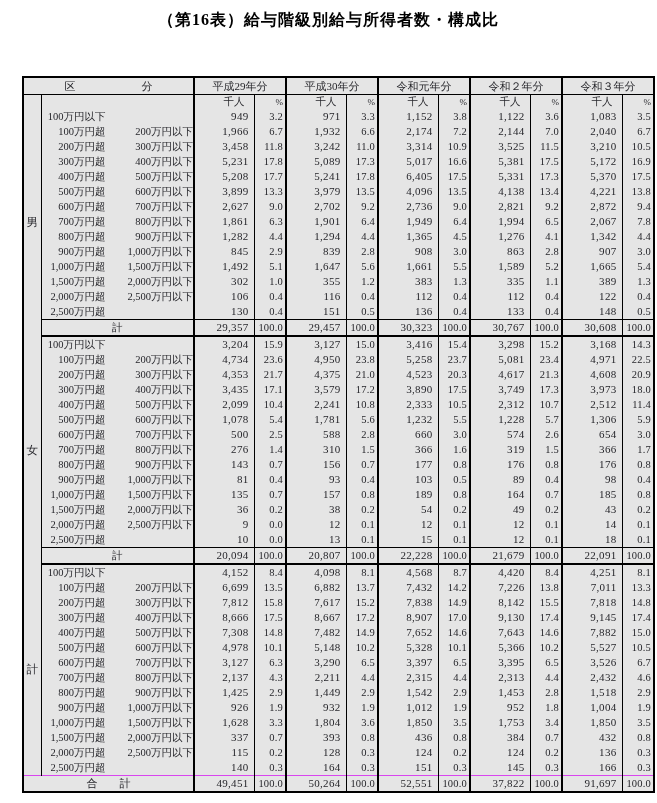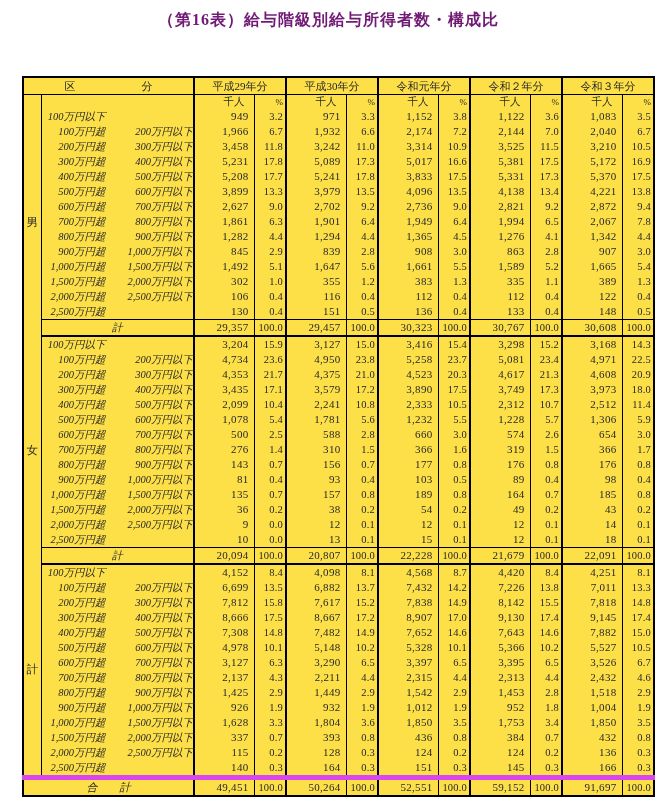--- a/index.html
+++ b/index.html
@@ -1,39 +1,39 @@
 <!DOCTYPE html>
 <html><head>
 <meta charset="utf-8">
 <style>
   html,body{margin:0;padding:0;background:#fff;}
   .page{position:relative;width:657px;height:803px;background:#ffffff;overflow:hidden;
         font-family:"Liberation Serif","DejaVu Serif",serif;color:#26262b;}
   .title{position:absolute;top:10px;left:0;width:100%;text-align:center;
-         font-size:16px;font-weight:600;letter-spacing:1px;color:#701a75;}
+         font-size:16px;font-weight:600;letter-spacing:1px;color:#000000;}
   table.stat{position:absolute;left:22px;top:76px;border-collapse:collapse;table-layout:fixed;
-             border:2px solid #000;background:#fde047;}
+             border:2px solid #000;background:#e5e5e5;}
   col.cgrp{width:18px;} col.clbl{width:153px;} col.ctk{width:60px;} col.cpc{width:32px;}
   td{padding:0;margin:0;white-space:nowrap;overflow:visible;height:15px;line-height:15px;
      font-size:11px;vertical-align:middle;}
   tr.h1 td{height:16px;line-height:16px;border-bottom:1px solid #000;text-align:center;font-size:11px;}
   tr.h2 td{height:14px;line-height:14px;margin-left:8px;}
   td.yh{border-left:2px solid #000;}
   td.hu{border-left:2px solid #000;text-align:right;padding-right:9px;font-size:10.5px;}
   td.hp{border-left:1px solid #000;text-align:right;padding-right:2px;font-size:9px;}
   td.grp{text-align:center;font-size:11.5px;}
-  td.lbl{border-left:1px solid #000;font-size:10.5px;font-style:italic;}
+  td.lbl{border-left:1px solid #000;font-size:10.5px;}
   .lblwrap{display:flex;width:100%;}
   .p1{display:inline-block;width:64px;text-align:right;white-space:nowrap;}
   .p2{display:inline-block;flex:1;text-align:right;white-space:nowrap;}
   td.tk{border-left:2px solid #000;text-align:right;padding-right:5px;letter-spacing:0.3px;}
   td.pc{border-left:1px solid #000;text-align:right;padding-right:2px;font-size:10.5px;letter-spacing:0.2px;}
   tr.subtotal td{border-top:1px solid #000;border-bottom:2px solid #000;}
   tr.subtotal td.lbl{text-align:center;}
-  tr.grand td{border-top:5px solid #d946ef;margin-left:48px;}
+  tr.grand td{border-top:1px solid #d946ef;margin-left:48px;}
   tr.grand td.lbl{border-left:none;text-align:center;font-size:11px;}
 </style>
 </head>
 <body>
 
 <div class="page">
   <div class="title">（第16表）給与階級別給与所得者数・構成比</div>
 
   <table class="stat">
     <colgroup>
@@ -152,21 +152,21 @@
           <td class="lbl">
             <div class="lblwrap">
               <span class="p1">400万円超</span>
               <span class="p2">500万円以下</span>
             </div>
           </td>
           <td class="tk">5,208</td>
           <td class="pc">17.7</td>
           <td class="tk">5,241</td>
           <td class="pc">17.8</td>
-          <td class="tk">3,833</td>
+          <td class="tk">6,405</td>
           <td class="pc">17.5</td>
           <td class="tk">5,331</td>
           <td class="pc">17.3</td>
           <td class="tk">5,370</td>
           <td class="pc">17.5</td>
         </tr>
         <tr>
           <td class="lbl">
             <div class="lblwrap">
               <span class="p1">500万円超</span>
@@ -861,20 +861,20 @@
           <td class="pc">0.3</td>
         </tr>
         <tr class="grand">
           <td class="lbl" colspan="2">合　　計</td>
           <td class="tk">49,451</td>
           <td class="pc">100.0</td>
           <td class="tk">50,264</td>
           <td class="pc">100.0</td>
           <td class="tk">52,551</td>
           <td class="pc">100.0</td>
-          <td class="tk">59,152</td>
+          <td class="tk">37,822</td>
           <td class="pc">100.0</td>
           <td class="tk">91,697</td>
           <td class="pc">100.0</td>
         </tr>
       </tbody>
   </table>
 </div>
 
 </body></html>

